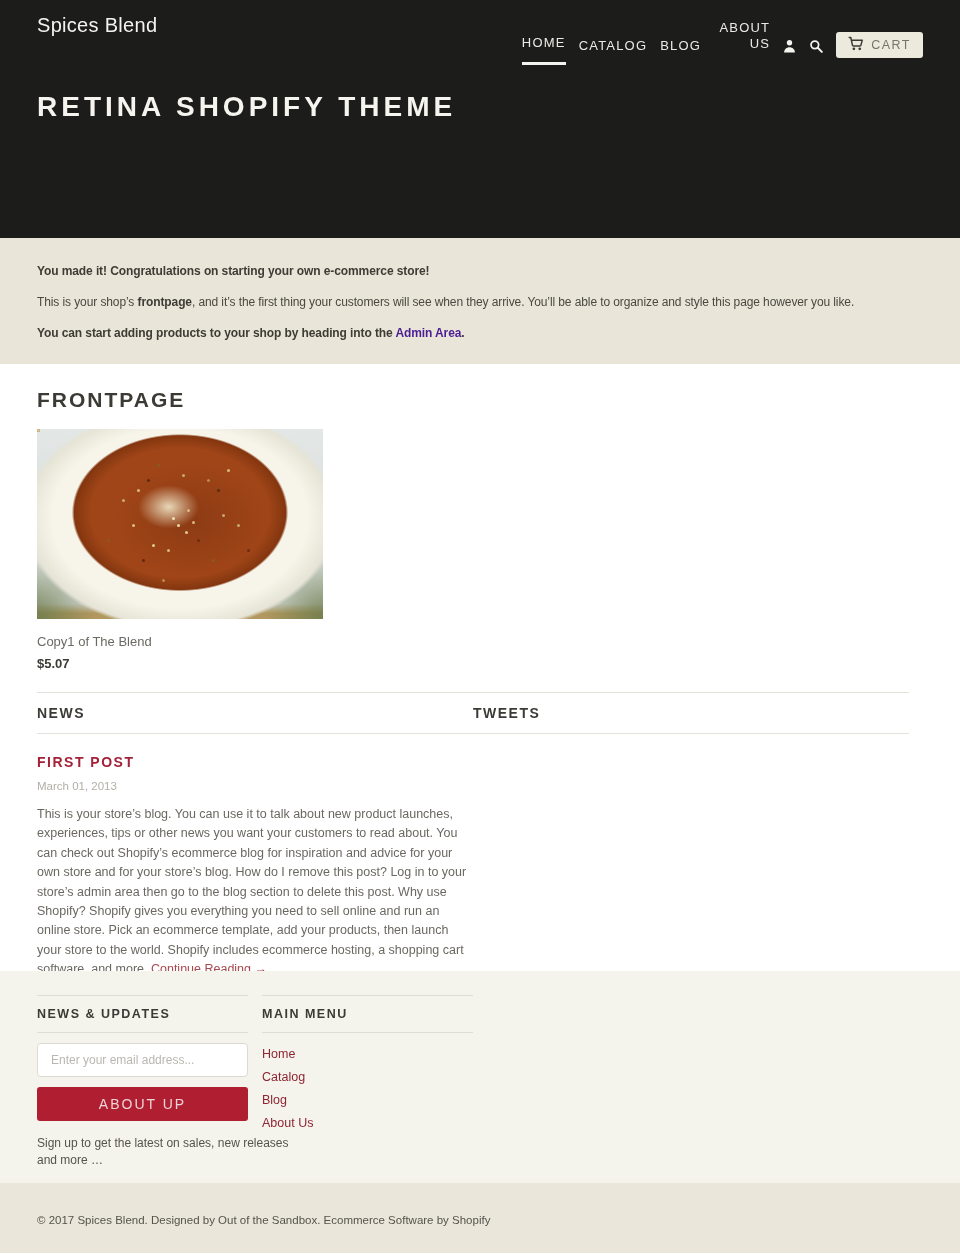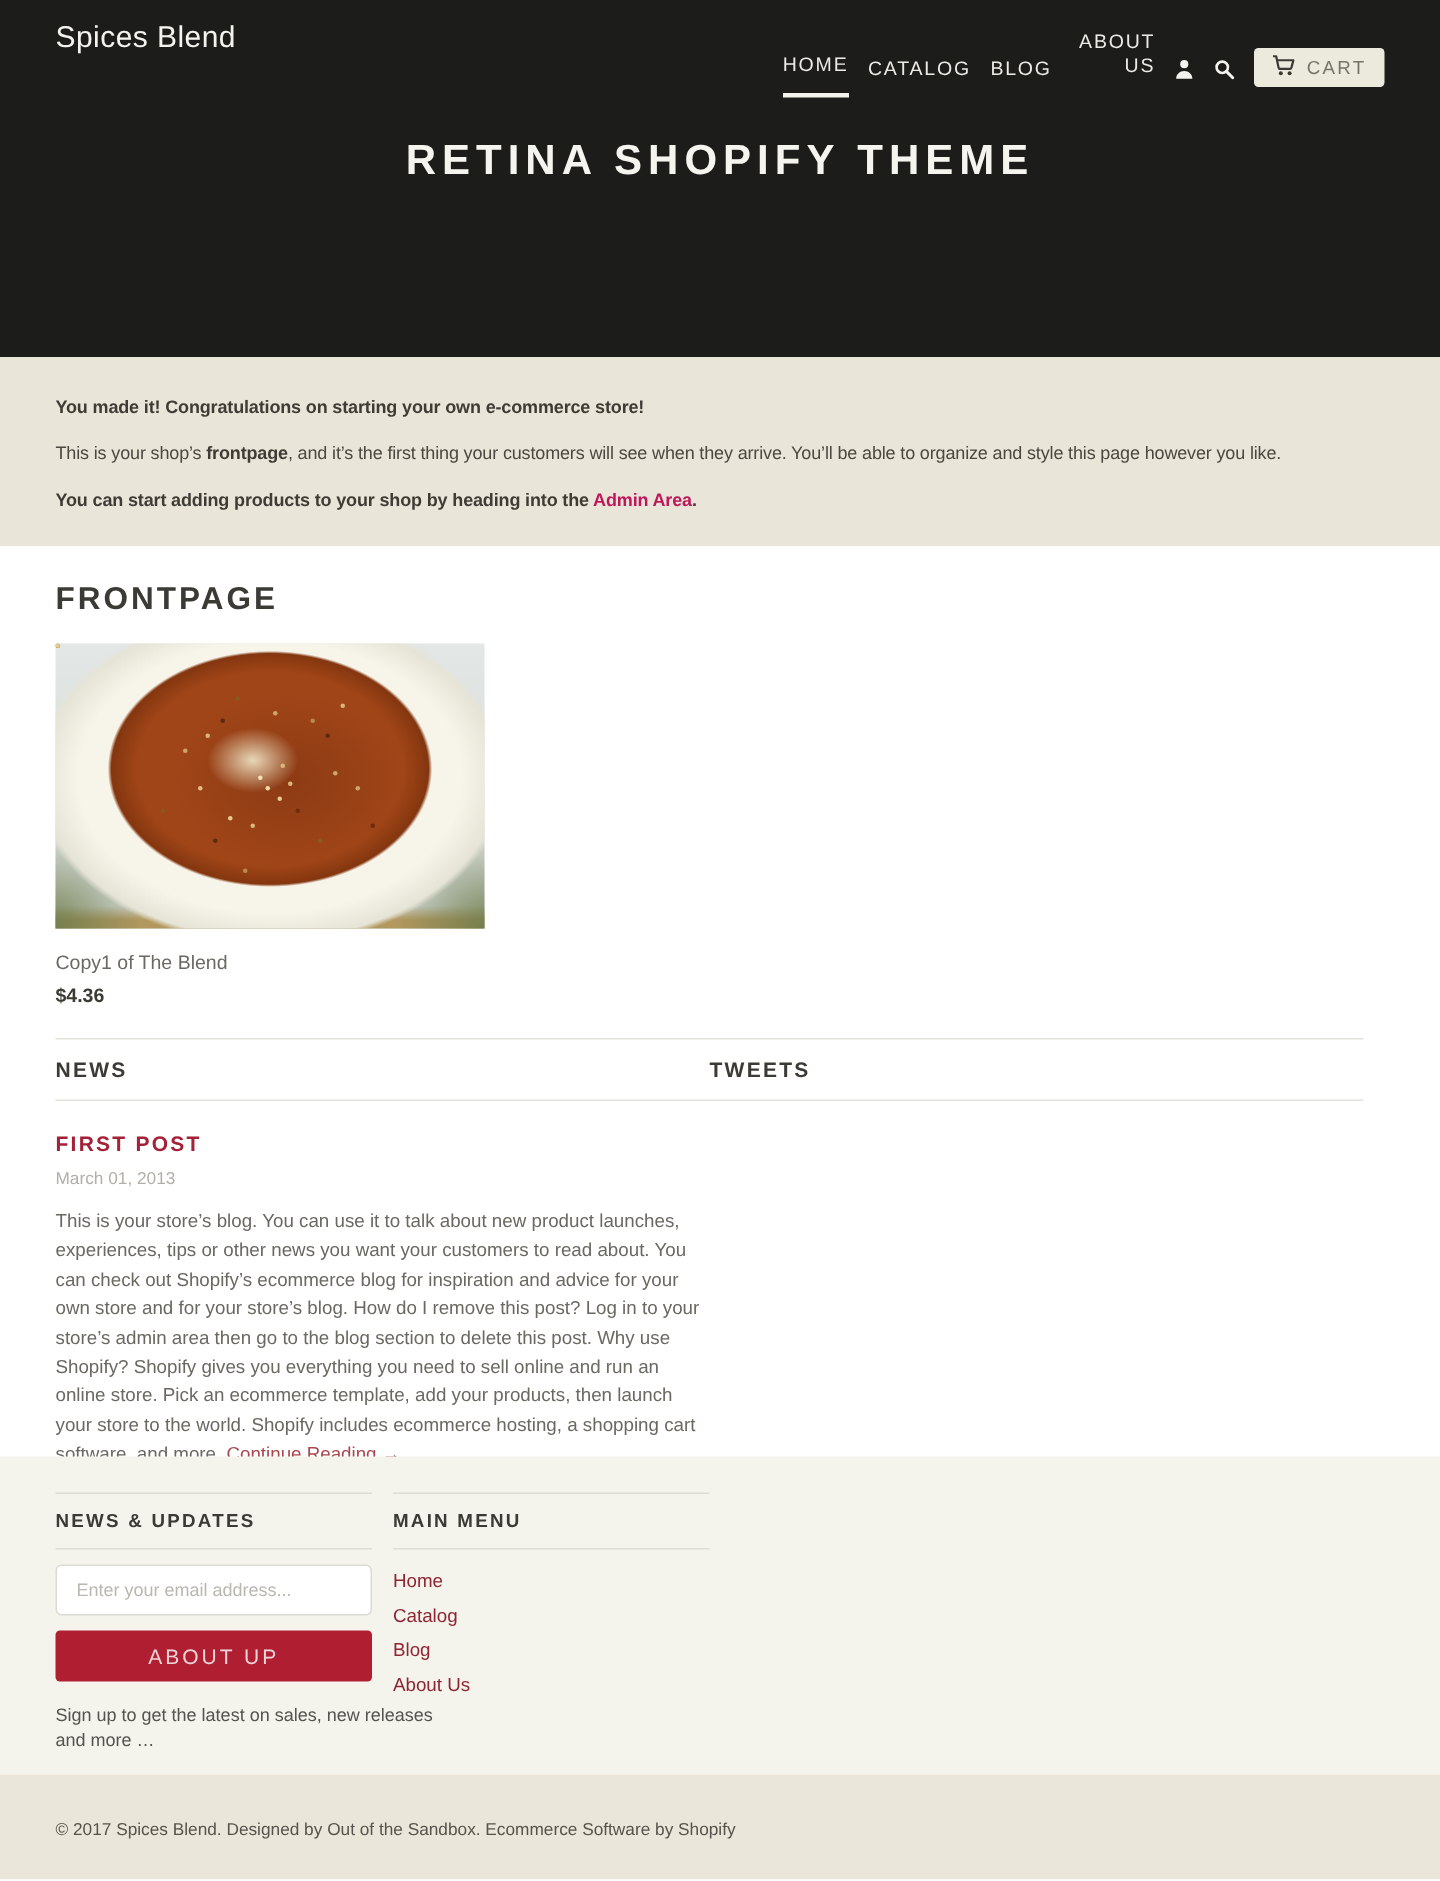--- a/index.html
+++ b/index.html
@@ -10,29 +10,29 @@
   .header-top { display:flex; justify-content:space-between; align-items:flex-start; }
   .logo { color:#f4f3ee; font-size:20px; padding-top:14px; letter-spacing:.3px; cursor:pointer; }
   .nav { display:flex; align-items:flex-end; padding-top:20px; }
   .nav a { color:#eceae4; text-decoration:none; font-size:13px; letter-spacing:1.2px; margin-right:13px; padding-bottom:12px; cursor:pointer; }
   .nav a.active { border-bottom:3px solid #f4f3ee; }
   .nav .about-link { display:inline-block; width:56px; text-align:right; line-height:1.25; }
   .icon-btn { margin-right:13px; padding-bottom:12px; cursor:pointer; }
   .icon-btn svg { display:block; }
   .cart-btn { background:#ece9dd; border:none; border-radius:3px; height:26px; padding:0 12px; display:flex; align-items:center; gap:7px; margin-bottom:7px; cursor:pointer; }
   .cart-btn .cart-label { color:#76756d; font-size:12.5px; letter-spacing:1.5px; }
-  .hero-title { color:#f5f4ef; text-align:center; font-size:28px; font-weight:bold; letter-spacing:4px; margin-top:26px; }
+  .hero-title { color:#f5f4ef; text-align:left; font-size:28px; font-weight:bold; letter-spacing:4px; margin-top:26px; }
 
   
   .welcome { background:#e9e5d8; padding:26px 37px 24px; }
   .welcome p { font-size:12px; letter-spacing:-0.1px; margin-bottom:17px; color:#4a4840; }
   .welcome p.strong { font-weight:bold; color:#3e3c35; }
   .welcome p:last-child { margin-bottom:0; }
   .welcome .inline-bold { font-weight:bold; color:#3e3c35; }
-  .welcome a { color:#be185d; text-decoration:none; cursor:pointer; }
+  .welcome a { color:#4c1d95; text-decoration:none; cursor:pointer; }
 
   
   .main { padding:24px 37px 0; background:#fff; height:607px; overflow:hidden; }
   .page-title { font-size:21px; font-weight:bold; letter-spacing:2px; color:#3c3a35; }
 
   .product { width:286px; margin-top:17px; cursor:pointer; }
   .product-image { width:286px; height:190px; position:relative; overflow:hidden;
     background:
       radial-gradient(ellipse 42px 30px at 46% 41%, rgba(236,223,192,.95), rgba(236,223,192,0) 72%),
       radial-gradient(ellipse 34% 38% at 54% 48%, rgba(125,50,16,.55), rgba(125,50,16,0) 80%),
@@ -126,21 +126,21 @@
 
 <main class="main">
   <h2 class="page-title">FRONTPAGE</h2>
 
   <div class="product">
     <div class="product-image">
       <span class="speckles"></span>
       <span class="speckles2"></span>
     </div>
     <div class="product-title">Copy1 of The Blend</div>
-    <div class="product-price">$4.36</div>
+    <div class="product-price">$5.07</div>
   </div>
 
   <div class="two-col">
     <div class="col">
       <div class="section-head">
         <h3>NEWS</h3>
       </div>
       <h4 class="post-title">FIRST POST</h4>
       <div class="post-date">March 01, 2013</div>
       <p class="post-body"><span>This is your store’s blog. You can use it to talk about new product launches, experiences, tips or other news you want your customers to read about. You can check out Shopify’s ecommerce blog for inspiration and advice for your own store and for your store’s blog. How do I remove this post? Log in to your store’s admin area then go to the blog section to delete this post. Why use Shopify? Shopify gives you everything you need to sell online and run an online store. Pick an ecommerce template, add your products, then launch your store to the world. Shopify includes ecommerce hosting, a shopping cart software, and more. </span><a>Continue Reading →</a></p>

